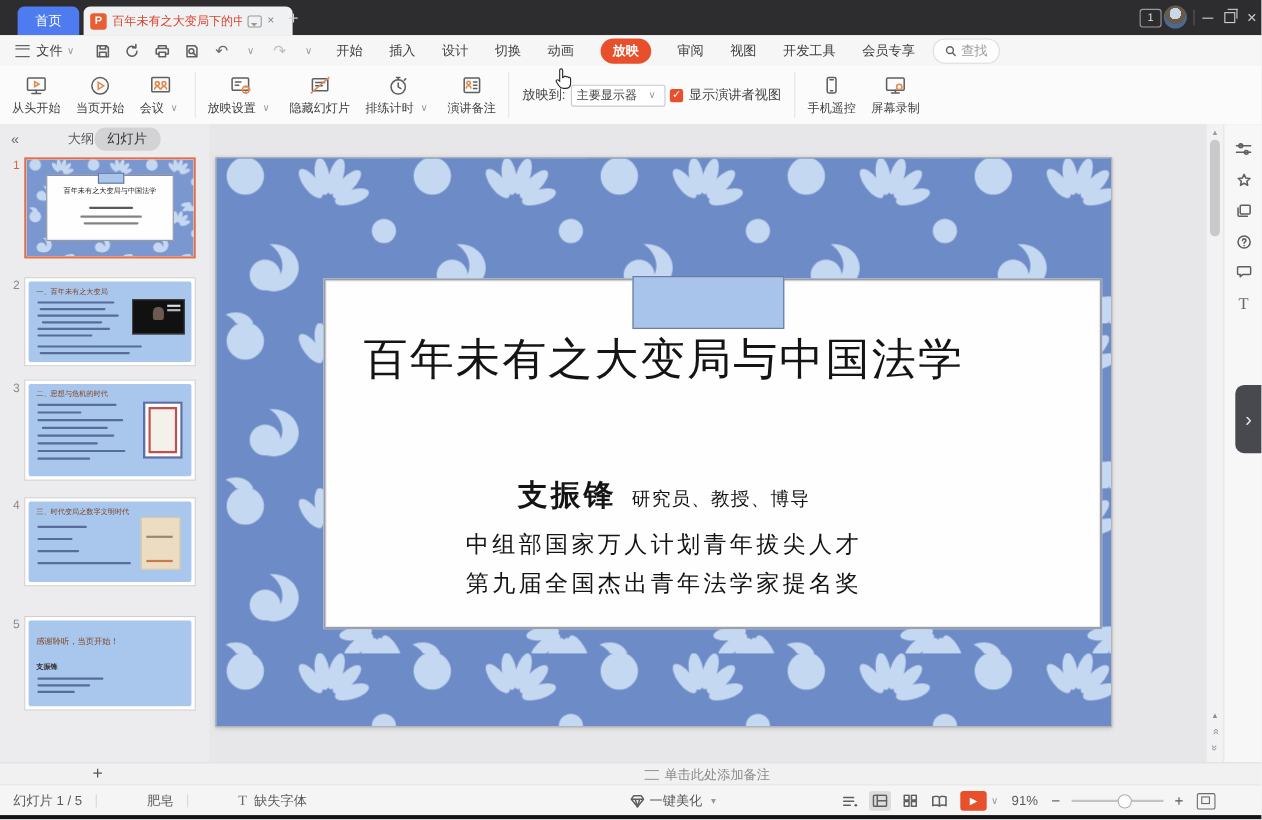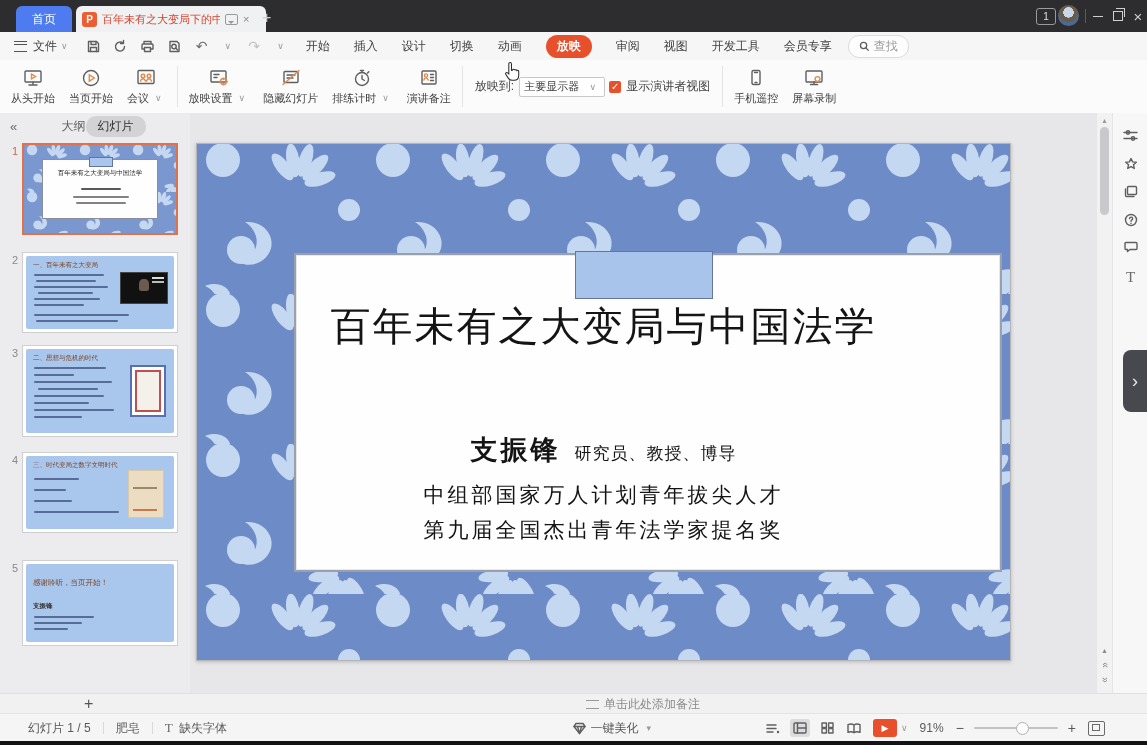--- a/index.html
+++ b/index.html
@@ -119,21 +119,21 @@
   
   .notesbar{position:absolute;left:0;top:693px;width:1147px;height:20px;background:#f1f1f2;border-top:1px solid #e0e0e2;}
   .add-slide{position:absolute;left:84px;top:0;color:#555;font-size:16px;line-height:20px;}
   .notes-hint{position:absolute;left:190px;width:906px;top:0;height:20px;display:flex;align-items:center;justify-content:center;
     gap:5px;color:#8a8a8a;}
   .notes-lines{width:13px;height:7px;border-top:1.4px solid #9a9a9a;border-bottom:1.4px solid #9a9a9a;}
 
   
   .statusbar{position:absolute;left:0;top:713px;width:1147px;height:28px;background:#f5f5f6;border-top:1px solid #e4e4e6;
     display:flex;align-items:center;color:#5a5a5a;}
-  .sb-item{white-space:nowrap;}
+  .sb-item{white-space:nowrap;margin-left:34px;}
   .sb-sep{width:1px;height:12px;background:#d8d8da;margin:0 12px;}
   .tt-icon{font-family:"Liberation Serif",serif;font-size:13px;color:#6a6a6a;margin-right:3px;}
   .beautify{display:flex;align-items:center;gap:4px;}
   .views{display:flex;align-items:center;gap:7px;}
   .view-btn{width:20px;height:18px;display:flex;align-items:center;justify-content:center;border-radius:3px;}
   .view-btn.sel{background:#dcdcde;}
   .play-btn{width:24px;height:18px;background:#e8502c;border-radius:3px;color:#fff;display:flex;align-items:center;
     justify-content:center;font-size:9px;}
   .zoom-track{width:84px;height:2px;background:#c3c3c5;border-radius:1px;position:relative;}
   .zoom-knob{position:absolute;left:42px;top:-5px;width:11px;height:11px;background:#fdfdfd;border:1px solid #b0b0b2;border-radius:50%;}
@@ -547,21 +547,21 @@
 
   <div class="notesbar">
     <div class="add-slide">+</div>
     <div class="notes-hint">
       <span class="notes-lines"></span>
       <span>单击此处添加备注</span>
     </div>
   </div>
 
   <div class="statusbar">
-    <span class="sb-item" style="margin-left:28px">幻灯片 1 / 5</span>
+    <span class="sb-item" style="margin-left:12px">幻灯片 1 / 5</span>
     <span class="sb-sep"></span>
     <span class="sb-item">肥皂</span>
     <span class="sb-sep"></span>
     <span class="sb-item">
       <span class="tt-icon">T</span>
       <span>缺失字体</span>
     </span>
 
     <span class="beautify" style="margin-left:auto">
       <svg width="13" height="13" viewBox="0 0 13 13">

